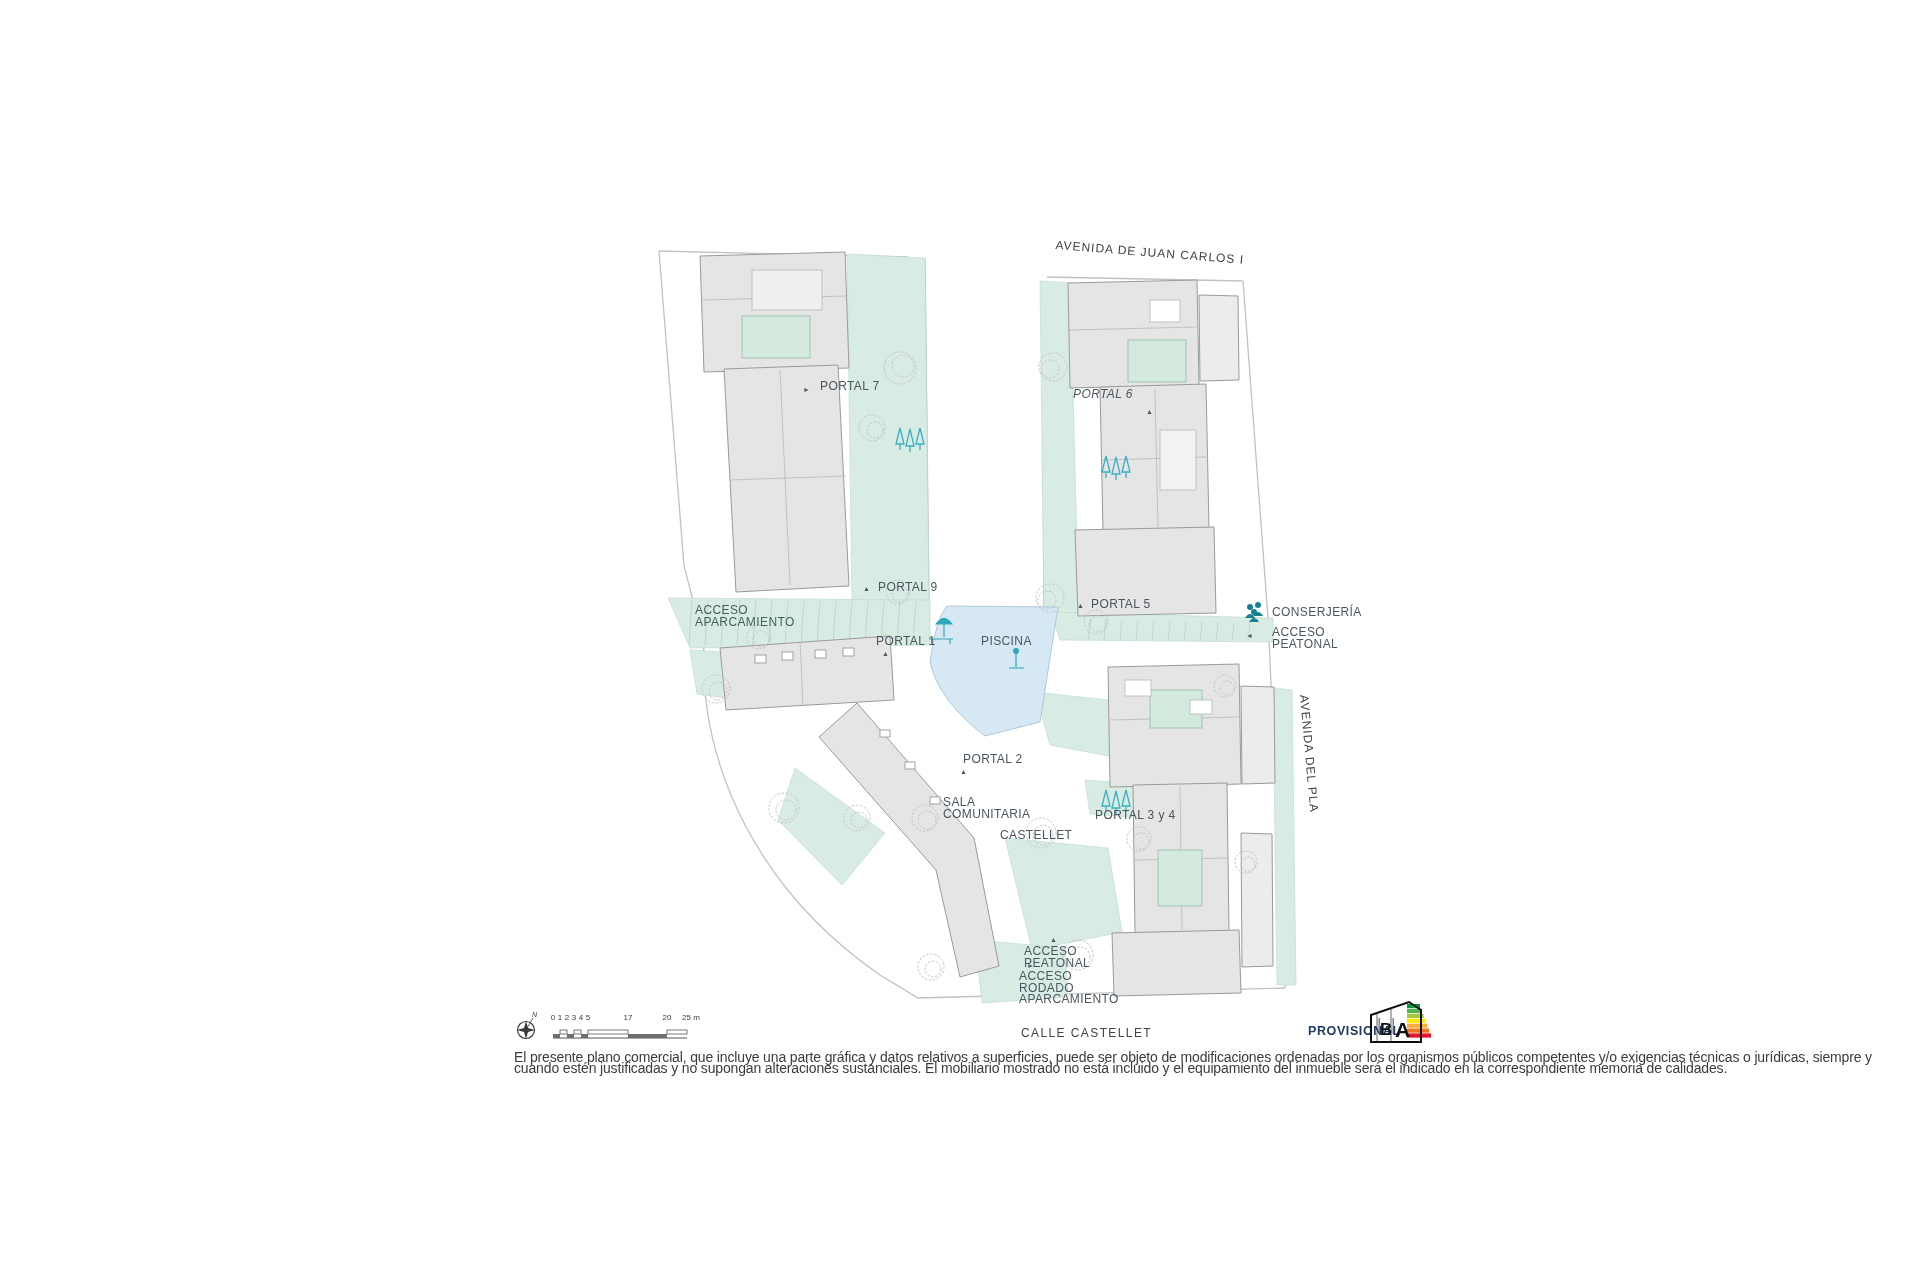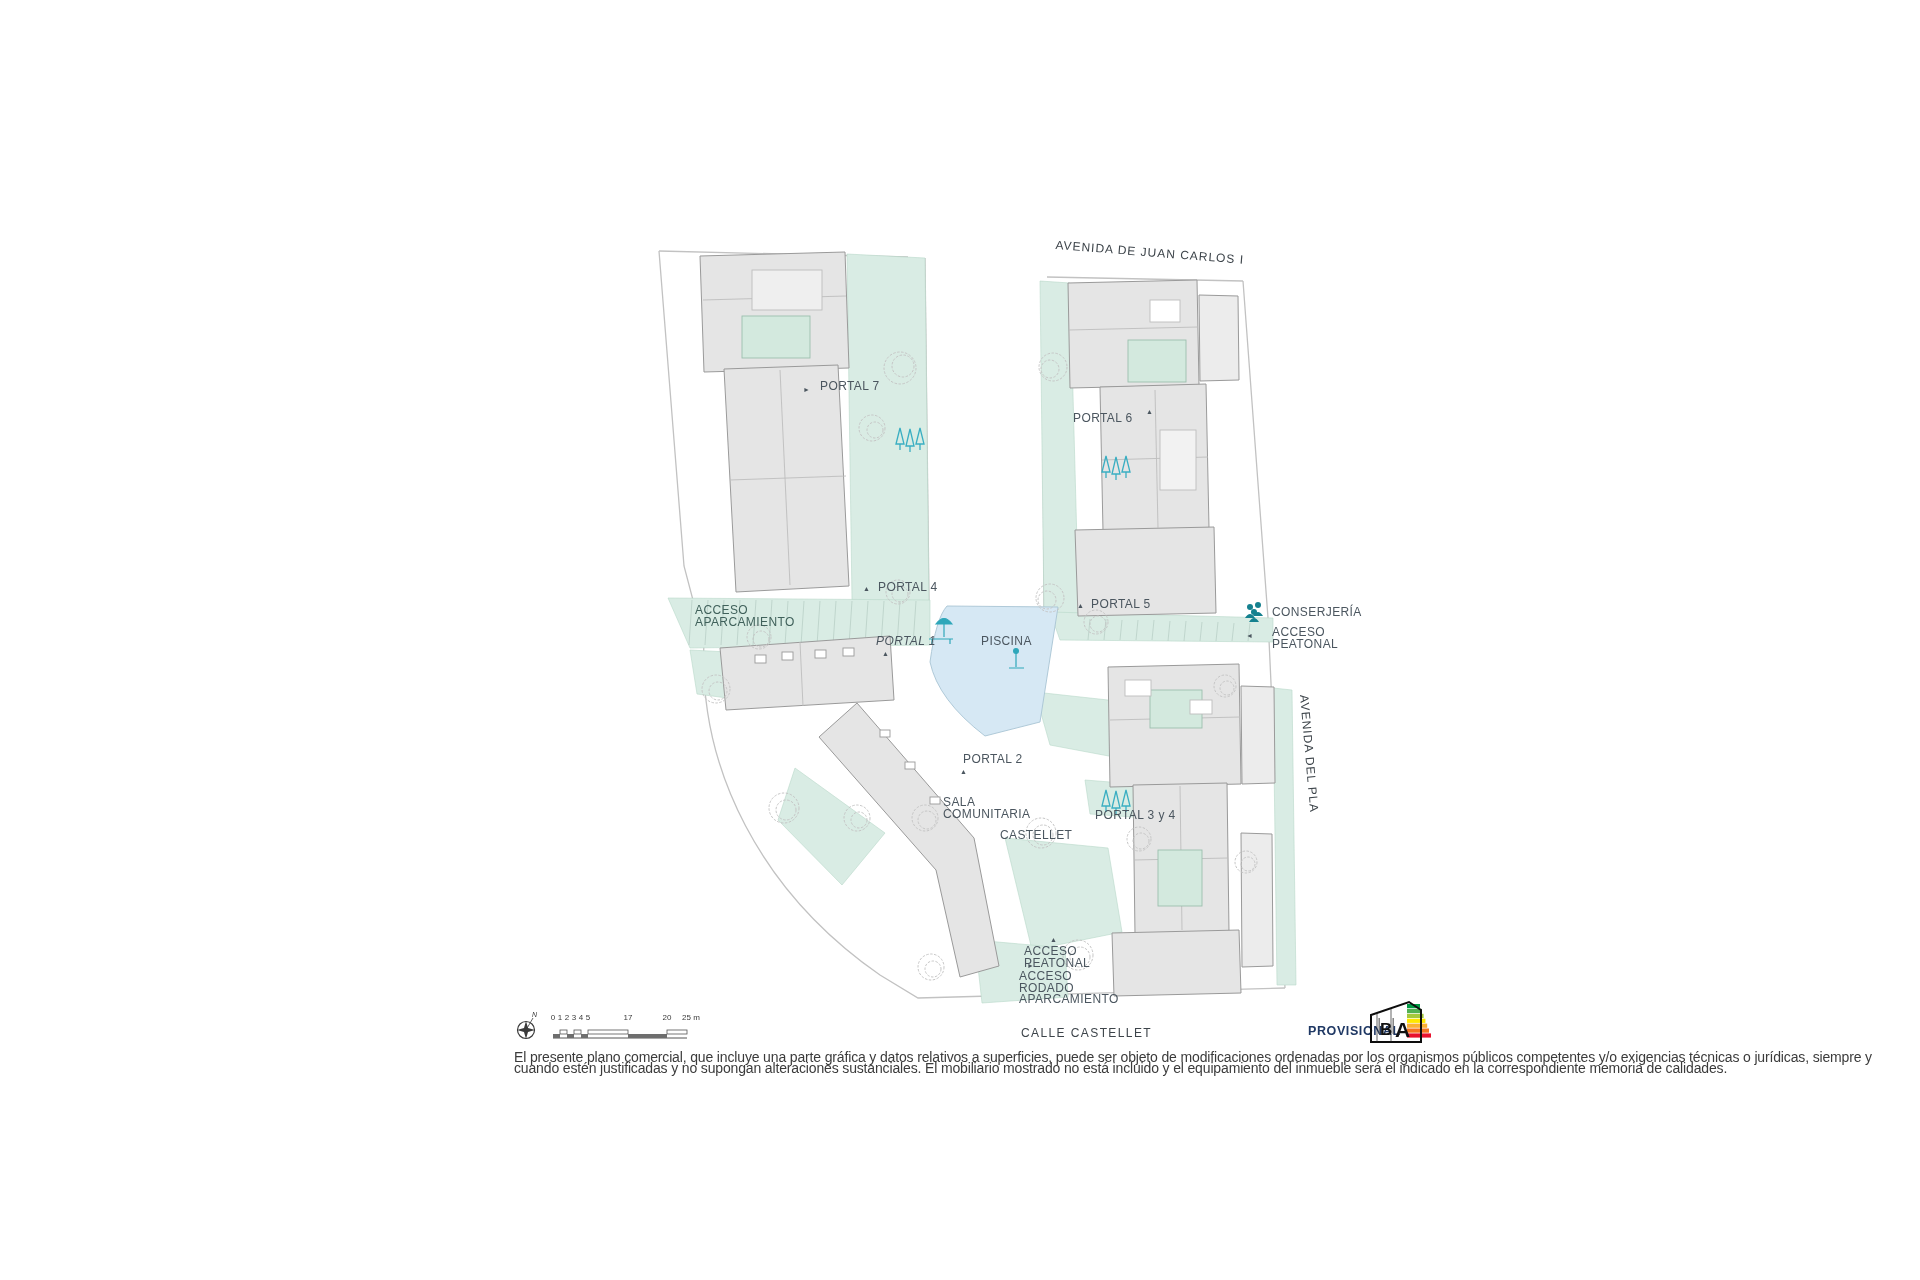--- a/index.html
+++ b/index.html
@@ -180,30 +180,30 @@
     </g>
   </svg>
 
   <div class="street" style="left:1056px;top:238px;transform:rotate(4.5deg);transform-origin:0 0;">AVENIDA DE JUAN CARLOS I</div>
   <div class="street" style="left:1311px;top:694px;transform:rotate(85deg);transform-origin:0 0;">AVENIDA DEL PLA</div>
   <div class="street" style="left:1021px;top:1026px;letter-spacing:1.4px;">CALLE CASTELLET</div>
 
   <span class="arr" style="left:803px;top:386px;">►</span>
   <div class="lbl" style="left:820px;top:381px;">PORTAL 7</div>
 
-  <div class="lbl" style="left:1073px;top:413px;">PORTAL 6</div>
+  <div class="lbl" style="left:1073px;top:389px;font-style:italic;">PORTAL 6</div>
   <span class="arr" style="left:1146px;top:408px;">▲</span>
 
   <span class="arr" style="left:863px;top:585px;">▲</span>
-  <div class="lbl" style="left:878px;top:582px;">PORTAL 4</div>
+  <div class="lbl" style="left:878px;top:582px;">PORTAL 9</div>
 
   <span class="arr" style="left:1077px;top:602px;">▲</span>
   <div class="lbl" style="left:1091px;top:599px;">PORTAL 5</div>
 
-  <div class="lbl" style="left:876px;top:636px;font-style:italic;">PORTAL 1</div>
+  <div class="lbl" style="left:876px;top:636px;">PORTAL 1</div>
   <span class="arr" style="left:882px;top:650px;">▲</span>
 
   <div class="lbl" style="left:963px;top:754px;">PORTAL 2</div>
   <span class="arr" style="left:960px;top:768px;">▲</span>
 
   <div class="lbl" style="left:1095px;top:810px;">PORTAL 3 y 4</div>
 
   <div class="lbl" style="left:981px;top:636px;">PISCINA</div>
 
   <div class="lbl" style="left:1272px;top:607px;">CONSERJERÍA</div>

